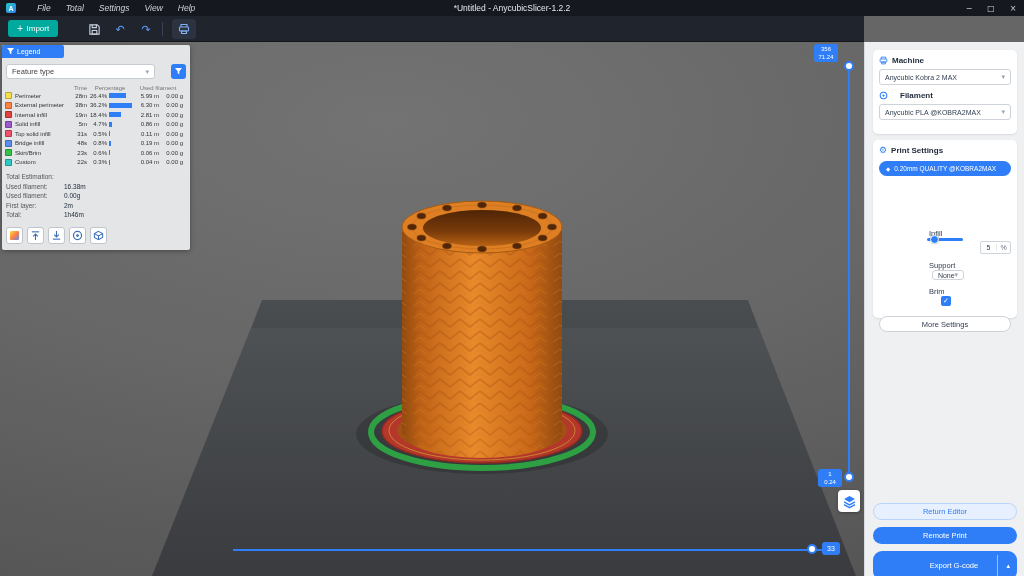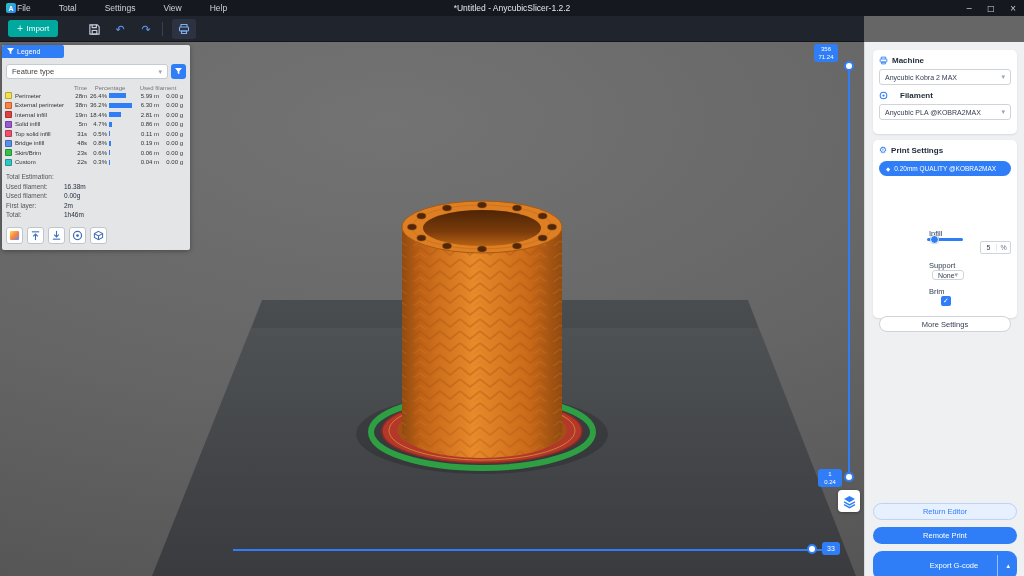--- a/index.html
+++ b/index.html
@@ -3,21 +3,21 @@
 <meta charset="utf-8">
 <style>
   * { margin:0; padding:0; box-sizing:border-box; }
   html,body { width:1024px; height:576px; overflow:hidden; font-family:"Liberation Sans", sans-serif; }
   .glyph { font-family:"DejaVu Sans", sans-serif; }
   .app { position:relative; width:1024px; height:576px; background:#666; }
 
   
   .titlebar { position:absolute; left:0; top:0; width:1024px; height:16px; background:#15181f; display:flex; align-items:center; color:#cdd2da; font-size:8.5px; z-index:40; }
   .logo { width:10px; height:10px; margin-left:6px; border-radius:2px; background:linear-gradient(135deg,#29c8c0,#2f7ef7); color:#fff; font-size:7px; font-weight:bold; display:flex; align-items:center; justify-content:center; flex:none; }
-  .menus { display:flex; gap:28px; margin-left:1px; z-index:2; }
+  .menus { display:flex; gap:15px; margin-left:21px; z-index:2;font-style:italic; }
   .tb-title { position:absolute; left:0; right:0; text-align:center; color:#e4e7eb; }
   .winctl { margin-left:auto; display:flex; z-index:2; }
   .winbtn { width:22px; height:16px; display:flex; align-items:center; justify-content:center; font-size:8px; color:#cdd2da; }
 
   
   .toolbar-left { position:absolute; left:0; top:16px; width:864px; height:26px; background:#20242d; border-bottom:1px solid #14161c; z-index:35; }
   .toolbar-right { position:absolute; left:864px; top:16px; width:160px; height:26px; background:#eef0f2; z-index:35; }
   .import-btn { position:absolute; left:8px; top:4px; width:50px; height:17px; background:#00A99D; border-radius:3px; color:#fff; font-size:8px; display:flex; align-items:center; justify-content:center; gap:3px; }
   .icon-btn { position:absolute; top:3px; width:20px; height:20px; display:flex; align-items:center; justify-content:center; border-radius:3px; }
   .arrow-ic { font-size:11px; color:#5a9cf8; line-height:1; }
@@ -27,21 +27,21 @@
   .avatar { position:absolute; right:8px; top:5px; width:16px; height:16px; border-radius:50%; background:#2F7EF7; color:#fff; font-size:8px; font-weight:bold; display:flex; align-items:center; justify-content:center; }
 
   
   .viewport { position:absolute; left:0; top:42px; width:864px; height:534px; overflow:hidden;
     background:radial-gradient(130% 100% at 45% 15%, #737373 0%, #666666 50%, #535353 100%); }
   .scene { position:absolute; left:0; top:0; }
 
   
   .legend { position:absolute; left:2px; top:3px; width:188px; background:rgba(233,234,236,0.96); border-radius:2px; box-shadow:0 1px 5px rgba(0,0,0,0.35); padding-bottom:6px; color:#333; }
   .legend-tab { width:62px; height:13px; background:#2F7EF7; border-radius:2px 2px 2px 0; color:#fff; font-size:7px; display:flex; align-items:center; gap:3px; padding:0 5px; }
-  .ft-row { display:flex; align-items:center; margin:6px 4px 0 4px; gap:3px; }
+  .ft-row { display:flex; align-items:center; margin:6px 4px 0 4px; gap:16px; }
   .ft-select { flex:1; height:15px; background:#fff; border:1px solid #c6cbd2; border-radius:3px; display:flex; align-items:center; padding:0 5px; font-size:7.5px; color:#444; }
   .ft-select .chev { margin-left:auto; color:#98a2b3; font-size:7px; }
   .ft-filter { width:15px; height:15px; background:#2F7EF7; border-radius:3px; display:flex; align-items:center; justify-content:center; flex:none; }
   .lhead { display:flex; margin-top:6px; padding:0 3px; color:#777; font-size:6px; }
   .lrow { display:flex; align-items:center; height:9.5px; padding:0 3px; font-size:6px; }
   .lsw { width:7px; height:7px; border-radius:1px; margin-right:3px; flex:none; border:0.5px solid rgba(0,0,0,0.25); }
   .llabel { width:56px; white-space:nowrap; overflow:hidden; }
   .ltime { width:16px; text-align:right; }
   .lpct { width:20px; text-align:right; }
   .lbarwrap { width:24px; margin-left:2px; }

